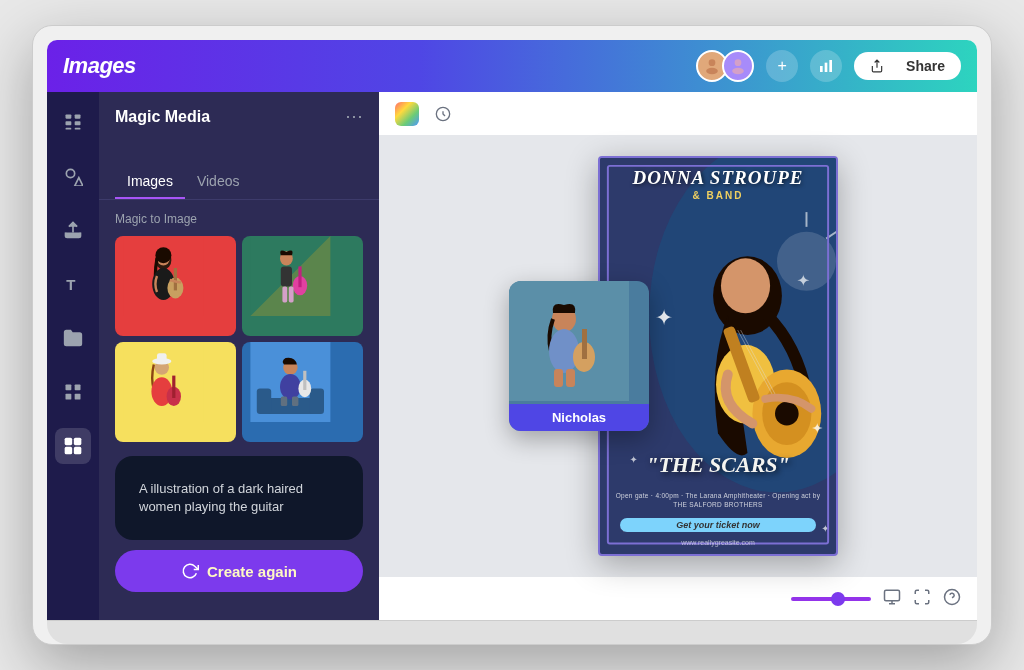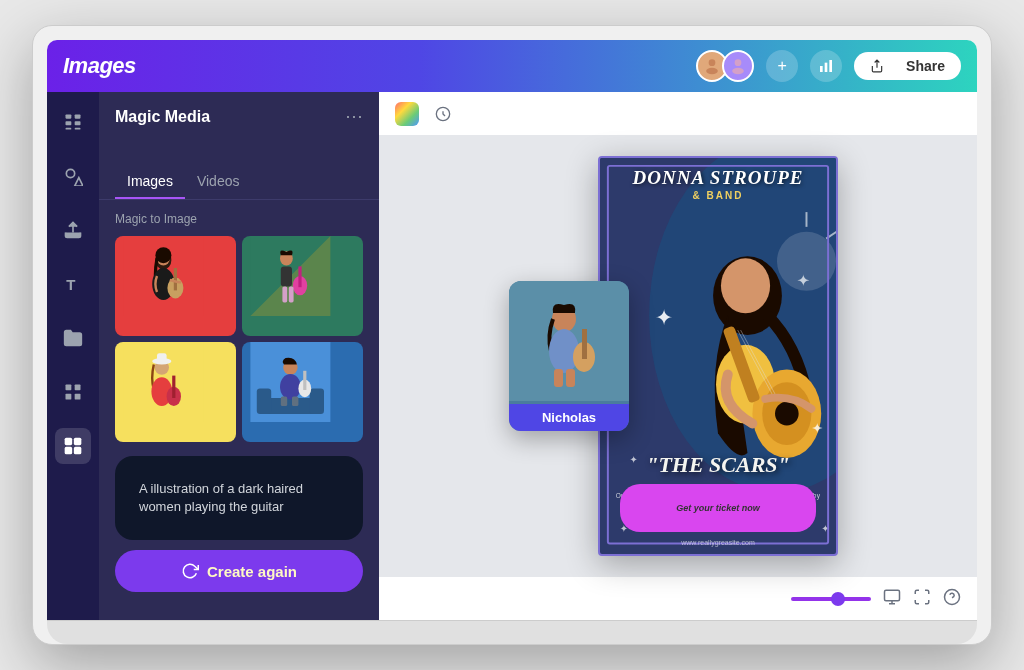--- a/index.html
+++ b/index.html
@@ -320,21 +320,21 @@
       box-shadow: 0 8px 32px rgba(0,0,0,0.3);
       border: 2px solid #7c6fd4;
     }
 
     
     .floating-card {
       position: absolute;
       left: 130px;
       top: 50%;
       transform: translateY(-50%);
-      width: 120px;
+      width: 140px;
       height: 150px;
       background: #4a7c9e;
       border-radius: 12px;
       overflow: hidden;
       box-shadow: 0 8px 24px rgba(0,0,0,0.3);
       z-index: 10;
     }
 
     .nicholas-badge {
       position: absolute;
@@ -676,21 +676,21 @@
                 <div style="color:white;font-size:19px;font-weight:900;font-style:italic;font-family:Georgia,serif;text-transform:uppercase;line-height:1.05;letter-spacing:1px;text-shadow:1px 1px 4px rgba(0,0,0,0.7)">DONNA STROUPE</div>
                 <div style="color:#f0d060;font-size:10px;font-weight:700;letter-spacing:2px;margin-top:2px">&amp; BAND</div>
               </div>
               <div style="position:absolute;bottom:78px;left:0;right:0;text-align:center;">
                 <div style="color:#f5f5f0;font-size:22px;font-weight:900;font-style:italic;font-family:Georgia,serif;text-transform:uppercase;line-height:1;text-shadow:2px 2px 6px rgba(0,0,0,0.8)">"THE SCARS"</div>
               </div>
               <div style="position:absolute;bottom:44px;left:8px;right:8px;text-align:center;">
                 <div style="color:rgba(255,255,255,0.75);font-size:6.5px;letter-spacing:0.3px;line-height:1.5">Open gate · 4:00pm · The Larana Amphitheater · Opening act by THE SALFORD BROTHERS</div>
               </div>
               <div style="position:absolute;bottom:22px;left:20px;right:20px;">
-                <div style="background:#d946ef;border-radius:20px;padding:19px 8px;text-align:center;font-size:9px;font-style:italic;color:#333;font-weight:600">Get your ticket now</div>
+                <div style="background:#7dd3fc;border-radius:20px;padding:2px 8px;text-align:center;font-size:9px;font-style:italic;color:#333;font-weight:600">Get your ticket now</div>
               </div>
               <div style="position:absolute;bottom:8px;left:0;right:0;text-align:center;">
                 <div style="color:rgba(255,255,255,0.6);font-size:7px">www.reallygreasite.com</div>
               </div>
             </div>
           </div>
         </div>
 
         <div class="canvas-bottom">
           <input type="range" class="zoom-slider" min="0" max="100" value="60" style="">

